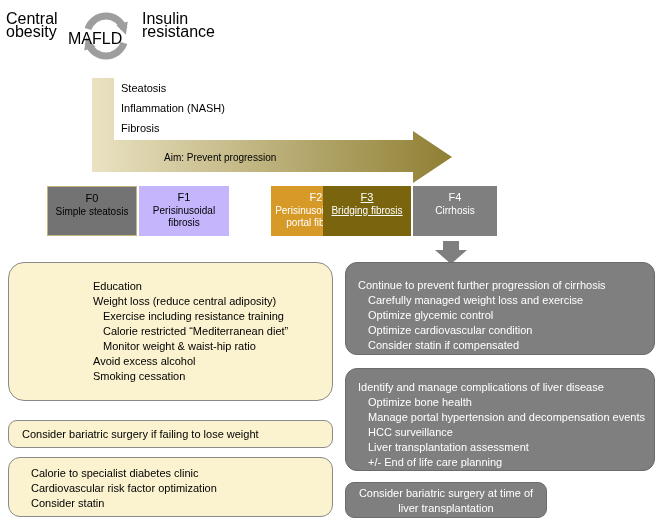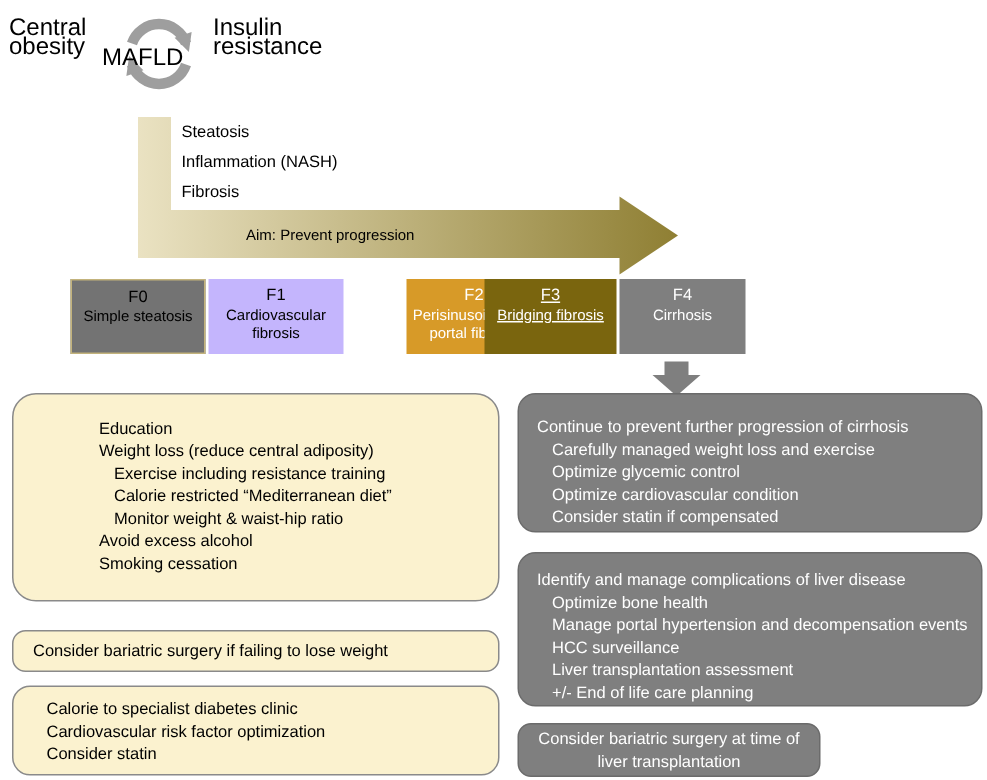--- a/index.html
+++ b/index.html
@@ -23,21 +23,21 @@
   #stage-0 { left: 47px;  width: 90px; background: #737373; border: 1px solid #c3b37c; }
   #stage-1 { left: 139px; width: 90px; background: #c4b5fd; }
   #stage-2 { left: 231px; width: 90px; background: #D79A28; color: #fff; margin-left: 40px; }
   #stage-3 { left: 323px; width: 88px; background: #7A650E; color: #fff; text-decoration: underline; }
   #stage-4 { left: 413px; width: 84px; background: #7F7F7F; color: #fff; }
 
   .panel { position: absolute; z-index: 2; }
   .cream { background: #FBF2CF; border: 1px solid #8a8a8a; }
   .graybox { background: #7F7F7F; border: 1px solid #6b6b6b; color: #fff; }
 
-  #lifestyle    { left: 8px;   top: 262px; width: 325px; height: 139px; border-radius: 16px; padding: 16px 10px 0 57px; line-height: 15px; }
+  #lifestyle    { left: 8px;   top: 262px; width: 325px; height: 139px; border-radius: 16px; padding: 16px 10px 0 84px; line-height: 15px; }
   #bariatric    { left: 8px;   top: 420px; width: 325px; height: 28px;  border-radius: 9px;  display: flex; align-items: center; padding-left: 13px; }
   #referral     { left: 8px;   top: 457px; width: 325px; height: 60px;  border-radius: 12px; padding: 8px 10px 0 22px; line-height: 15px; }
   #cirrhosis    { left: 345px; top: 262px; width: 310px; height: 93px;  border-radius: 12px; padding: 15px 8px 0 12px; line-height: 15px; }
   #complications{ left: 345px; top: 368px; width: 310px; height: 103px; border-radius: 12px; padding: 11px 8px 0 12px; line-height: 15px; }
   #transplant   { left: 345px; top: 482px; width: 202px; height: 36px;  border-radius: 9px;  text-align: center; padding: 3px 6px 0; line-height: 15px; }
 
   .pline.ind { padding-left: 10px; }
 </style>
 </head>
 <body>
@@ -68,21 +68,21 @@
   <div class="arrow-step" id="step-1">Inflammation (NASH)</div>
   <div class="arrow-step" id="step-2">Fibrosis</div>
   <div id="aim">Aim: Prevent progression</div>
 
   <div class="stage" id="stage-0">
     <div class="code">F0</div>
     <div class="label">Simple steatosis</div>
   </div>
   <div class="stage" id="stage-1">
     <div class="code">F1</div>
-    <div class="label">Cardiovascular fibrosis</div>
+    <div class="label">Perisinusoidal fibrosis</div>
   </div>
   <div class="stage" id="stage-2">
     <div class="code">F2</div>
     <div class="label">Perisinusoidal and portal fibrosis</div>
   </div>
   <div class="stage" id="stage-3">
     <div class="code">F3</div>
     <div class="label">Bridging fibrosis</div>
   </div>
   <div class="stage" id="stage-4">

